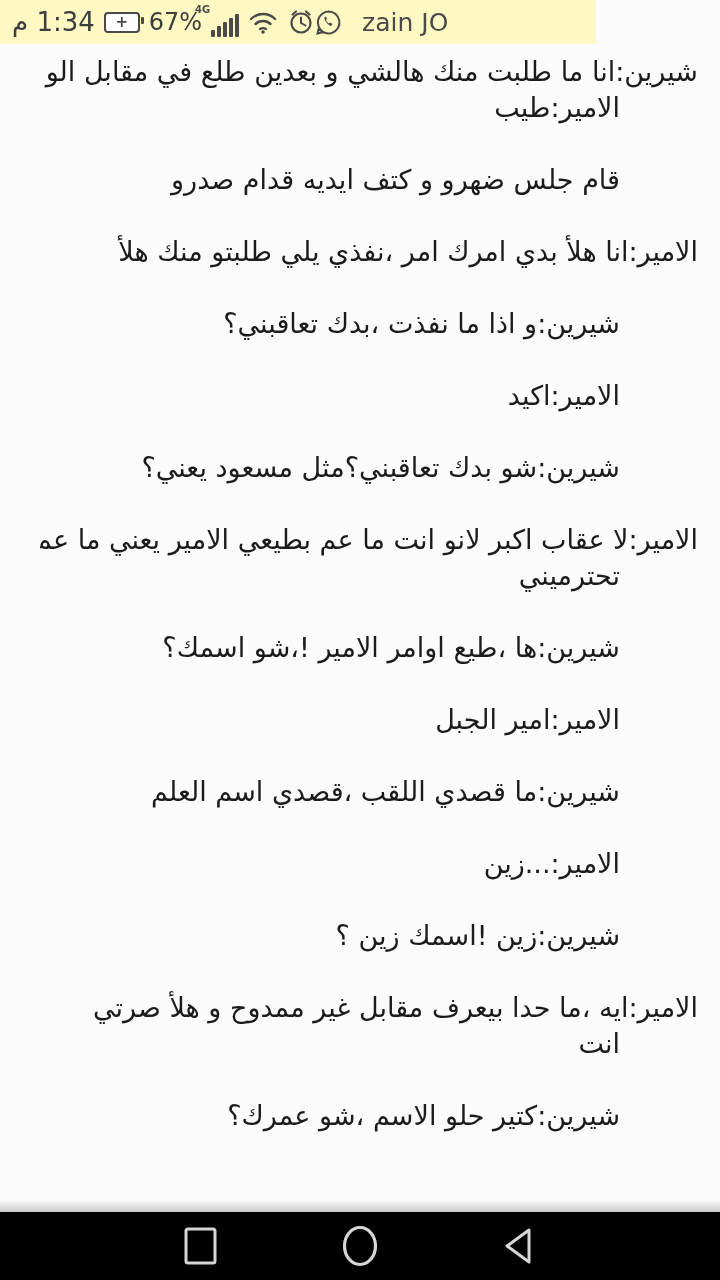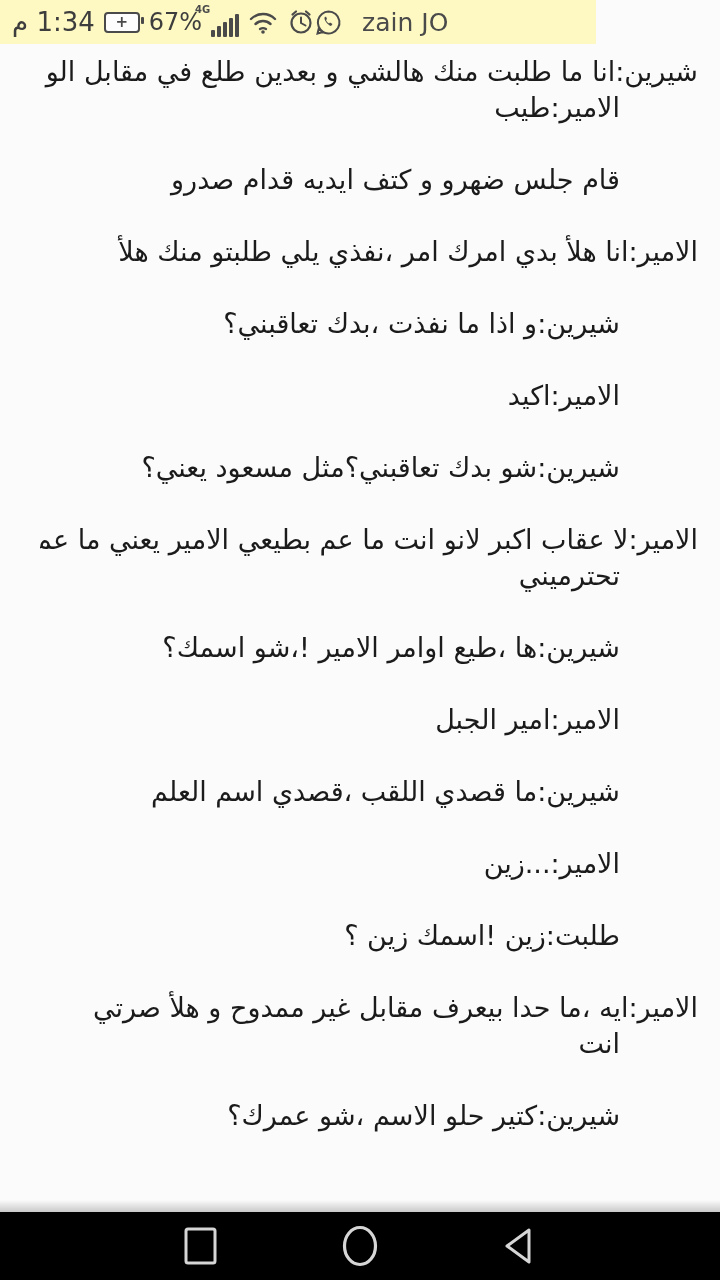--- a/index.html
+++ b/index.html
@@ -130,21 +130,21 @@
       <div class="para">
         <div class="line">الامير:امير الجبل</div>
       </div>
       <div class="para">
         <div class="line">شيرين:ما قصدي اللقب ،قصدي اسم العلم</div>
       </div>
       <div class="para">
         <div class="line">الامير:...زين</div>
       </div>
       <div class="para">
-        <div class="line">طلبت:زين !اسمك زين ؟</div>
+        <div class="line">شيرين:زين !اسمك زين ؟</div>
       </div>
       <div class="para">
         <div class="line wide">الامير:ايه ،ما حدا بيعرف مقابل غير ممدوح و هلأ صرتي</div>
         <div class="line">انت</div>
       </div>
       <div class="para">
         <div class="line">شيرين:كتير حلو الاسم ،شو عمرك؟</div>
       </div>
     </div>
 </div>

